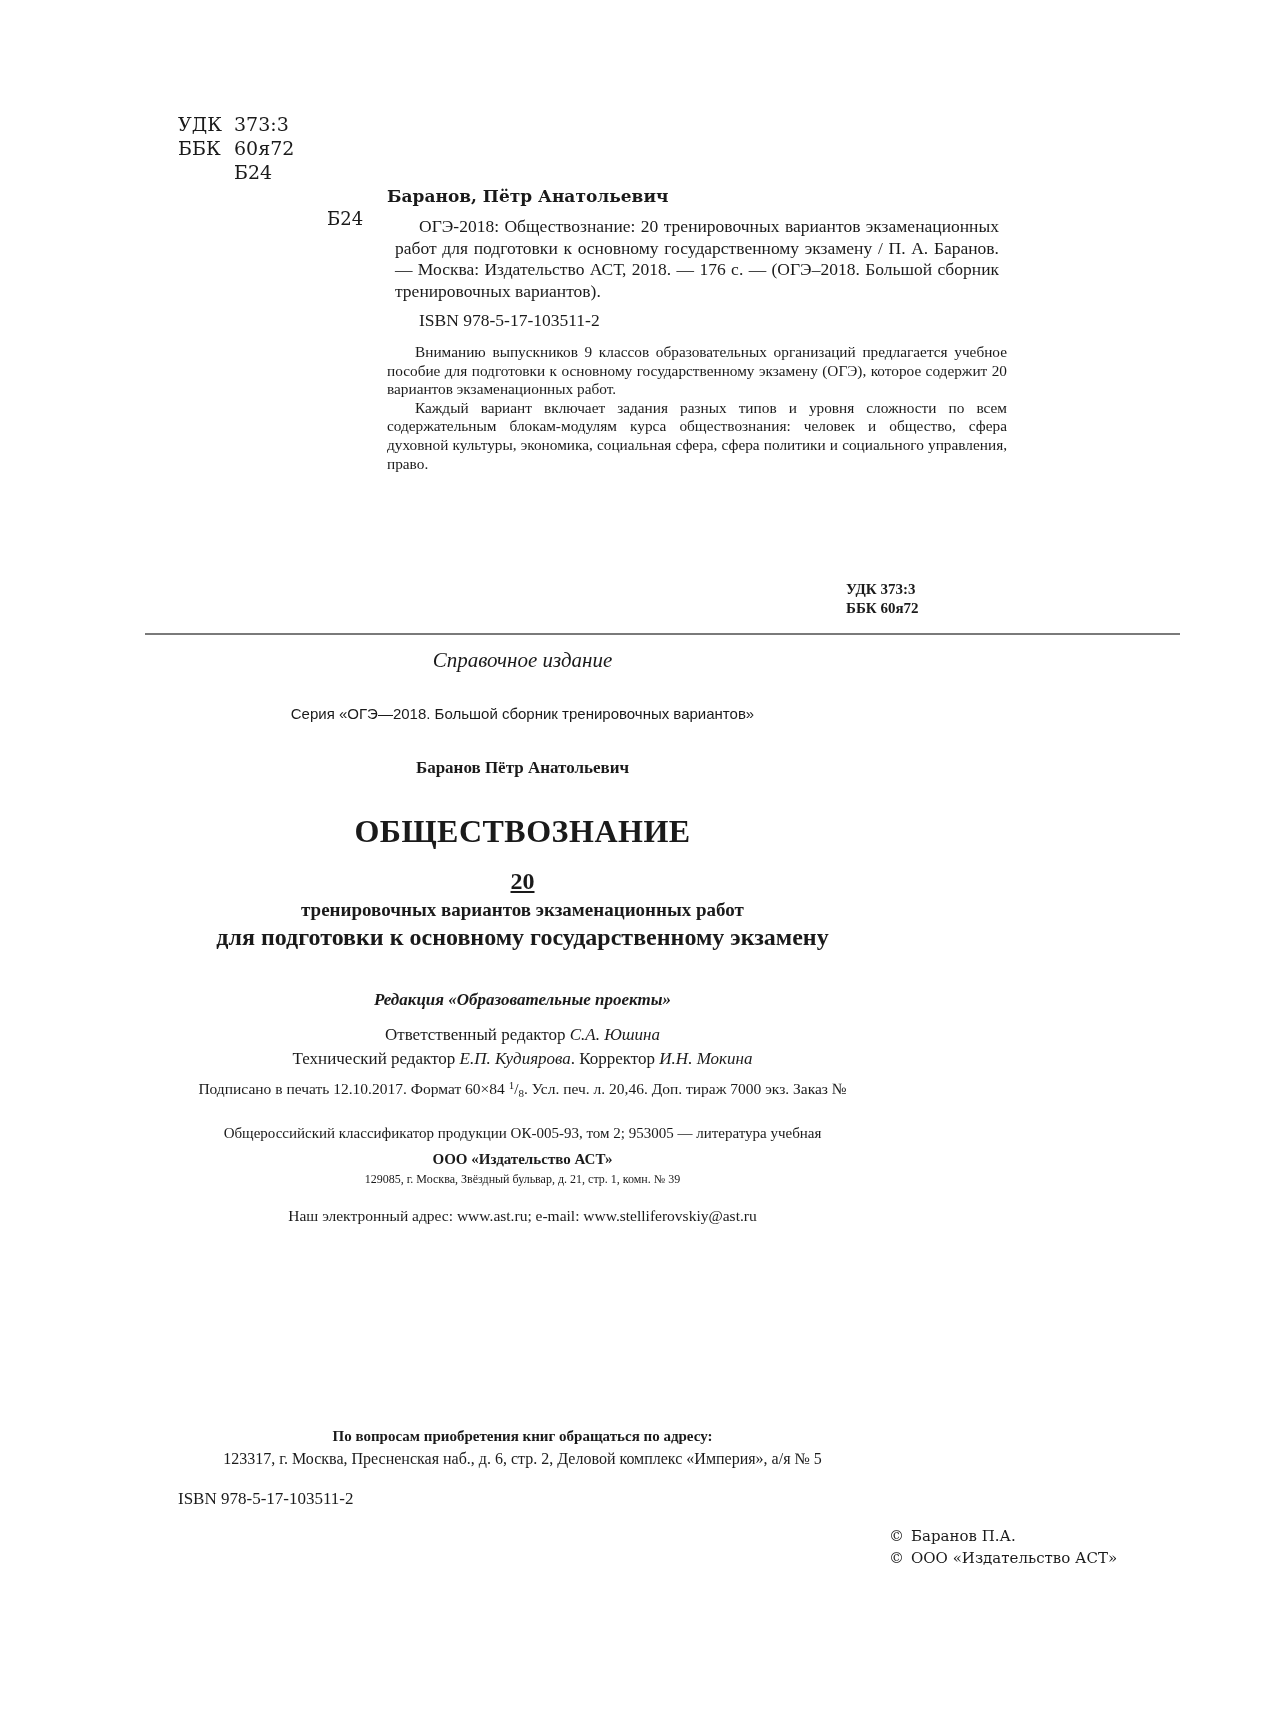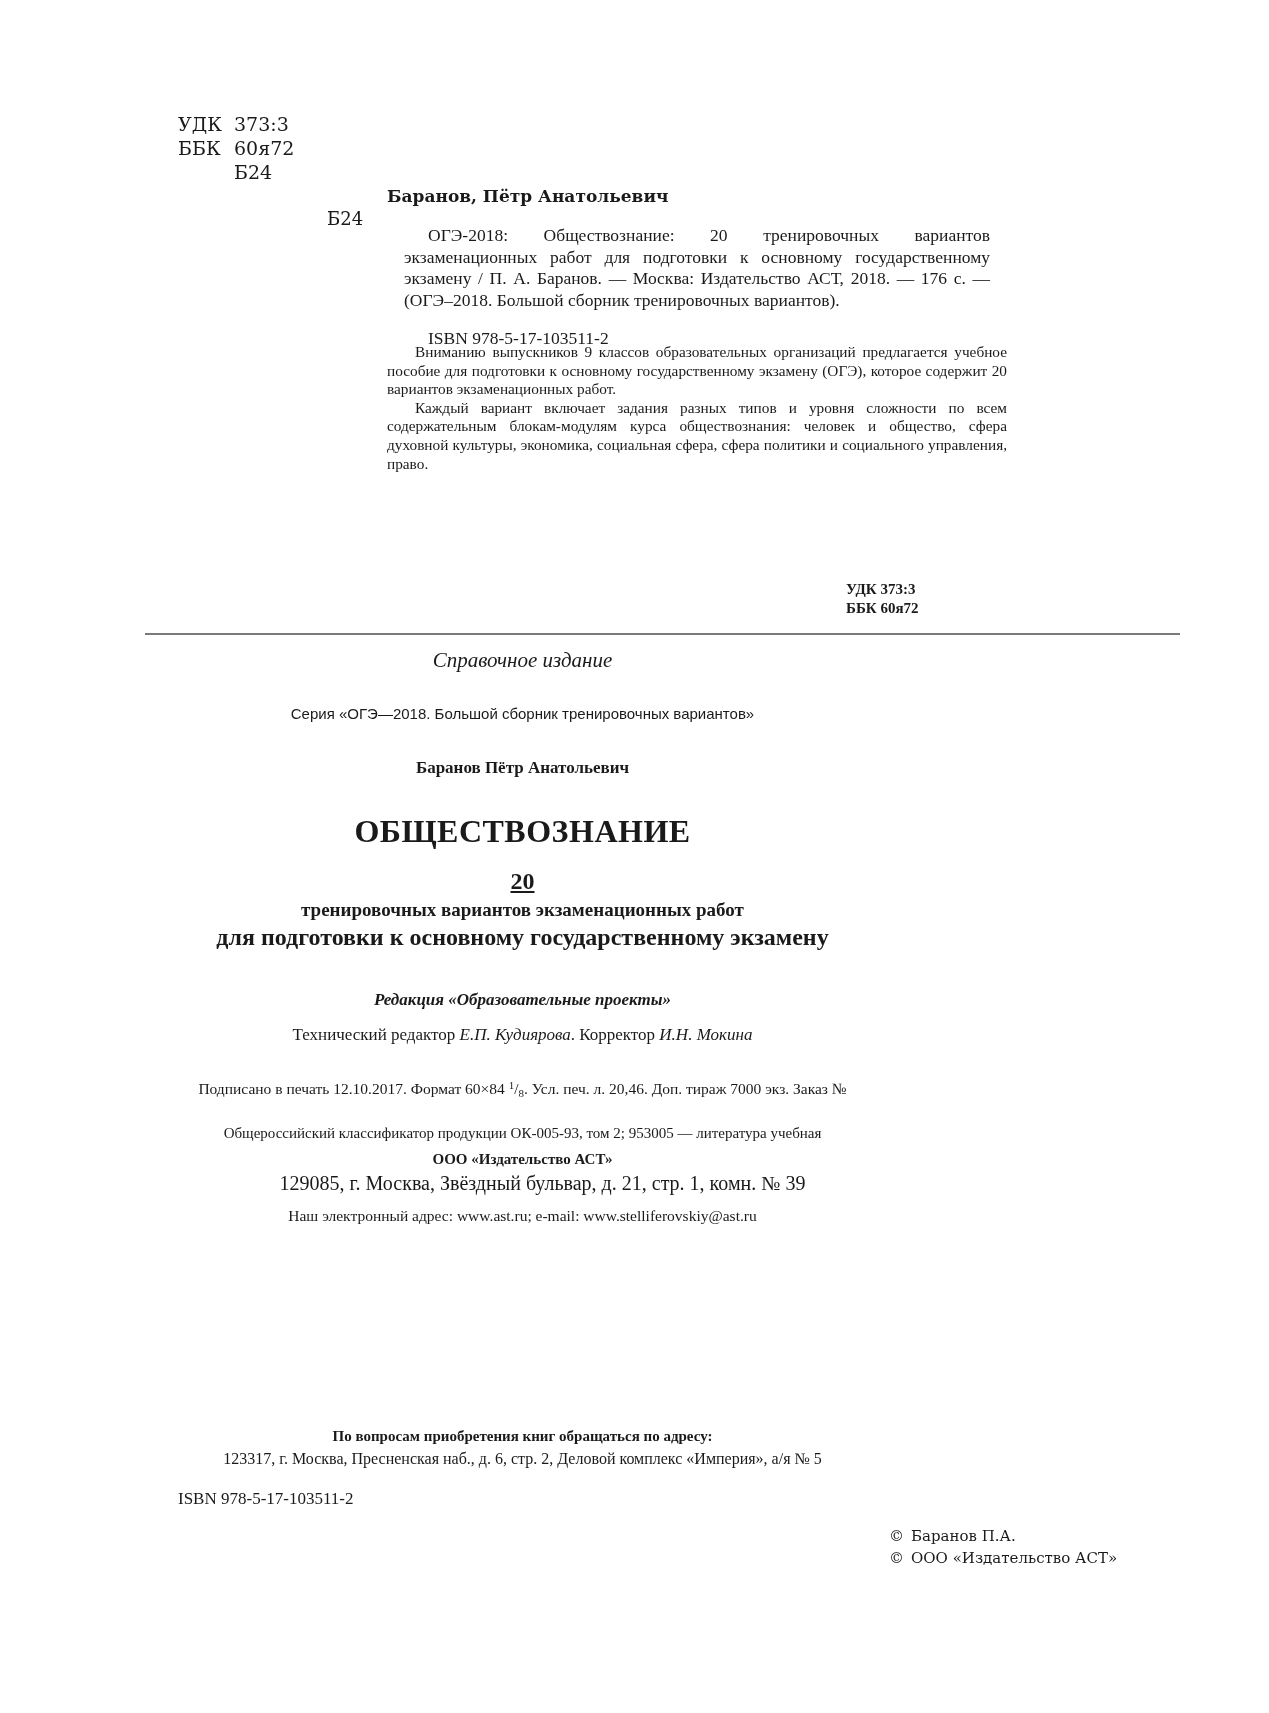--- a/index.html
+++ b/index.html
@@ -21,21 +21,21 @@
     .codes .row { display: flex; }
     .codes .k { width: 56px; }
 
     
     .bib-author { left: 387px; top: 186px; font-size: 17px; }
     .bib-code { left: 327px; top: 208px; font-size: 18px; }
     .bib-body {
       left: 387px; top: 208px; width: 620px; font-size: 17.5px; line-height: 21.5px;
       white-space: normal; text-align: justify;
     }
-    .bib-body p { margin: 17px; }
+    .bib-body p { margin: 8px; }
     .bib-body .indent { text-indent: 24px; }
     .isbn-top { margin-top: 0; text-indent: 24px; }
 
     .annot {
       left: 387px; top: 343px; width: 620px; font-size: 15.3px; line-height: 18.6px;
       white-space: normal; text-align: justify;
     }
     .annot p { margin: 0; text-indent: 28px; }
     .annot-codes { left: 846px; top: 580px; font-size: 15px; line-height: 19px; }
 
@@ -46,21 +46,21 @@
     .author2 { top: 758px; font-size: 17px; }
     .title { top: 813px; font-size: 32px; letter-spacing: 0.5px; }
     .num { top: 868px; font-size: 24px; text-decoration: underline; }
     .sub1 { top: 899px; font-size: 19px; }
     .sub2 { top: 924px; font-size: 24px; }
     .redakt { top: 990px; font-size: 17px; }
     .editors { top: 1023px; font-size: 17px; line-height: 24px; }
     .print { top: 1079px; font-size: 15.5px; }
     .classif { top: 1125px; font-size: 15px; }
     .pub { top: 1151px; font-size: 15px; }
-    .pub-addr { top: 1172px; font-size: 20px; padding-left: 20px; }
+    .pub-addr { top: 1172px; font-size: 12px; }
     .email { top: 1207px; font-size: 15.5px; }
 
     .buy1 { top: 1428px; font-size: 15px; }
     .buy2 { top: 1450px; font-size: 16px; }
     .isbn-bottom { left: 178px; top: 1489px; font-size: 17px; }
     .copy { left: 889px; top: 1525px; font-size: 15px; line-height: 22px; }
     .copy .row { display: flex; }
     .copy .sym { width: 22px; }
     sup.frac { font-size: 11px; vertical-align: 5px; }
     sub.frac { font-size: 11px; vertical-align: -3px; }
@@ -105,20 +105,24 @@
 <div class="abs center series sans">Серия «ОГЭ—2018. Большой сборник тренировочных вариантов»</div>
 <div class="abs center author2 lserif bold">Баранов Пётр Анатольевич</div>
 <div class="abs center title lserif bold">ОБЩЕСТВОЗНАНИЕ</div>
 <div class="abs center num lserif bold">20</div>
 <div class="abs center sub1 lserif bold">тренировочных вариантов экзаменационных работ</div>
 <div class="abs center sub2 lserif bold">для подготовки к основному государственному экзамену</div>
 <div class="abs center redakt lserif bold ital">Редакция «Образовательные проекты»</div>
 
 <div class="abs center editors lserif">
   <div>
+    <span>Ответственный редактор</span>
+    <span class="ital">С.А. Юшина</span>
+  </div>
+  <div>
     <span>Технический редактор</span>
     <span class="ital">Е.П. Кудиярова</span>. <span>Корректор</span>
     <span class="ital">И.Н. Мокина</span>
   </div>
 </div>
 
 <div class="abs center print lserif">
   <span>Подписано в печать 12.10.2017. Формат 60×84</span>
   <sup class="frac">1</sup>/<sub class="frac">8</sub><span>. Усл. печ. л. 20,46. Доп. тираж 7000 экз. Заказ №</span>
 </div>

